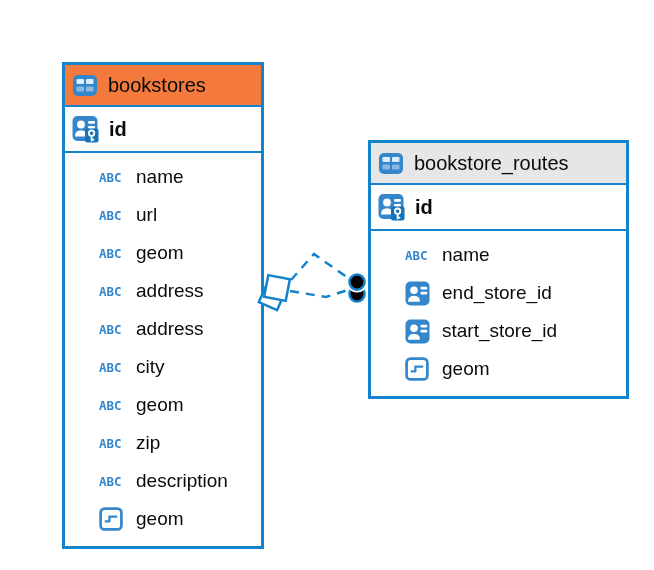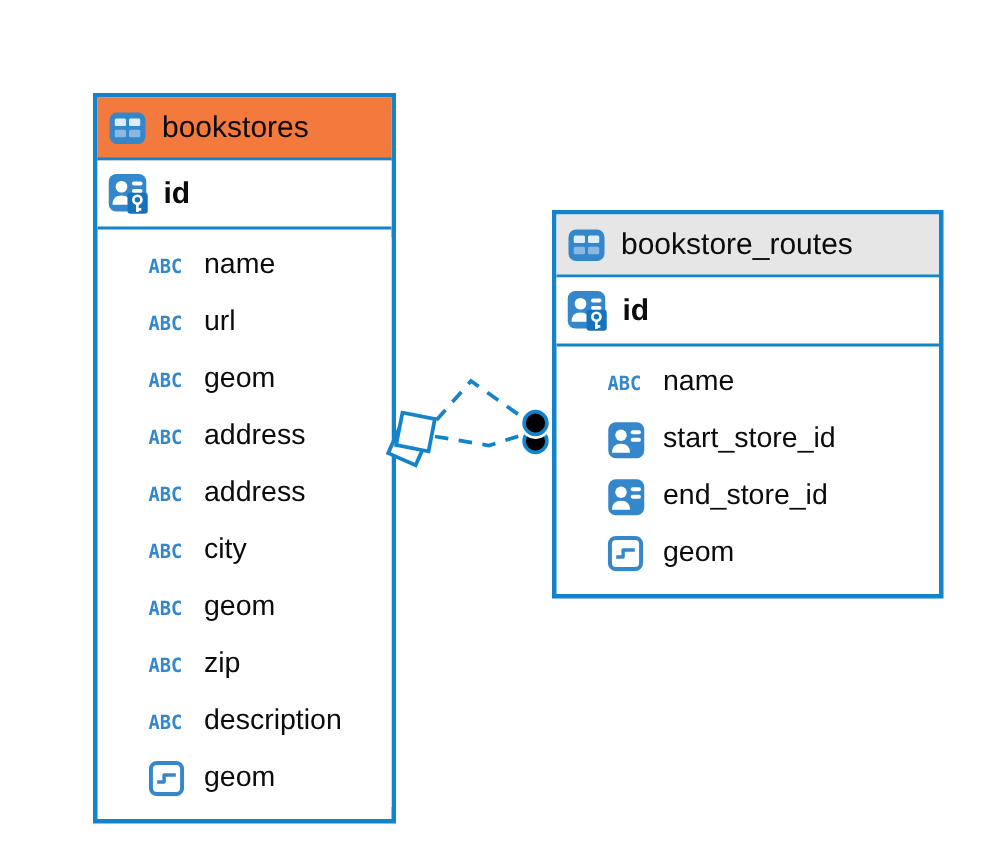--- a/index.html
+++ b/index.html
@@ -205,33 +205,33 @@
       <div class="col-row">
         <span class="icon-cell">
           <svg width="25" height="25" viewBox="0 0 25 25">
             <rect x="0.5" y="0.5" width="24" height="24" rx="5" fill="#3487CB"></rect>
             <circle cx="9" cy="9.2" r="3.8" fill="#fff"></circle>
             <path d="M3 20.8 q0 -6 6 -6 q6 0 6 6 z" fill="#fff"></path>
             <rect x="15.5" y="5.8" width="6.8" height="2.7" rx="1.3" fill="#fff"></rect>
             <rect x="15.5" y="10.8" width="6.8" height="2.7" rx="1.3" fill="#fff"></rect>
           </svg>
         </span>
-        <span>start_store_id</span>
+        <span>end_store_id</span>
       </div>
       <div class="col-row">
         <span class="icon-cell">
           <svg width="25" height="25" viewBox="0 0 25 25">
             <rect x="0.5" y="0.5" width="24" height="24" rx="5" fill="#3487CB"></rect>
             <circle cx="9" cy="9.2" r="3.8" fill="#fff"></circle>
             <path d="M3 20.8 q0 -6 6 -6 q6 0 6 6 z" fill="#fff"></path>
             <rect x="15.5" y="5.8" width="6.8" height="2.7" rx="1.3" fill="#fff"></rect>
             <rect x="15.5" y="10.8" width="6.8" height="2.7" rx="1.3" fill="#fff"></rect>
           </svg>
         </span>
-        <span>end_store_id</span>
+        <span>start_store_id</span>
       </div>
       <div class="col-row">
         <span class="icon-cell">
           <svg width="24" height="24" viewBox="0 0 24 24">
             <rect x="1.6" y="1.6" width="20.8" height="20.8" rx="4" fill="#fff" stroke="#3487CB" stroke-width="2.7"></rect>
             <path d="M5.8 14.3 H10.4 V9.7 H18.2" fill="none" stroke="#3487CB" stroke-width="2.3" stroke-linejoin="round"></path>
           </svg>
         </span>
         <span>geom</span>
       </div>

